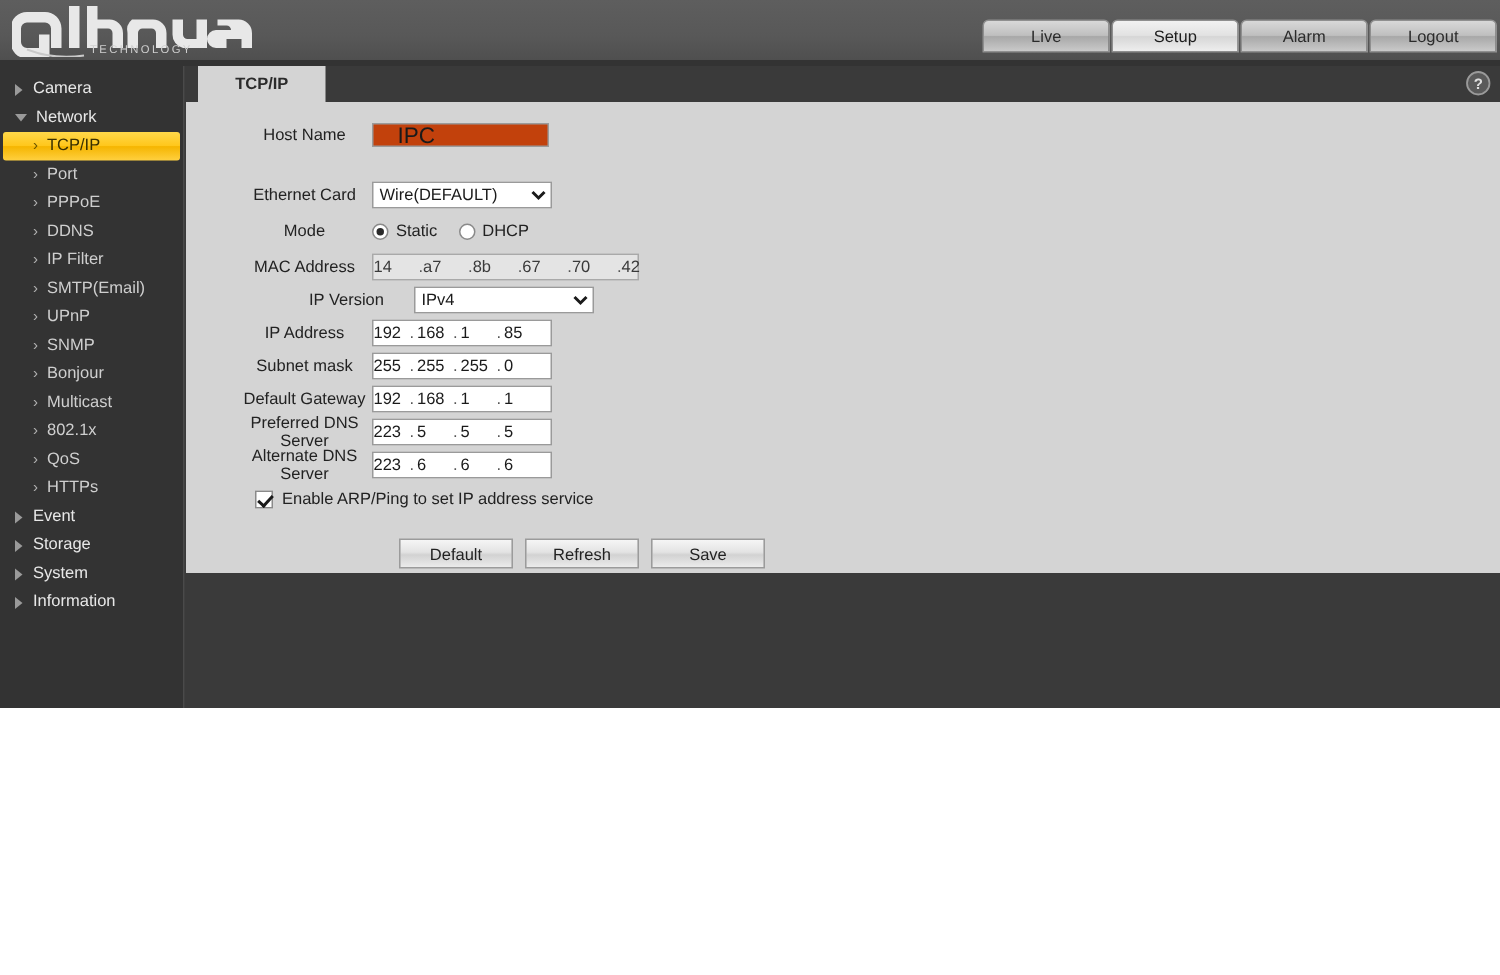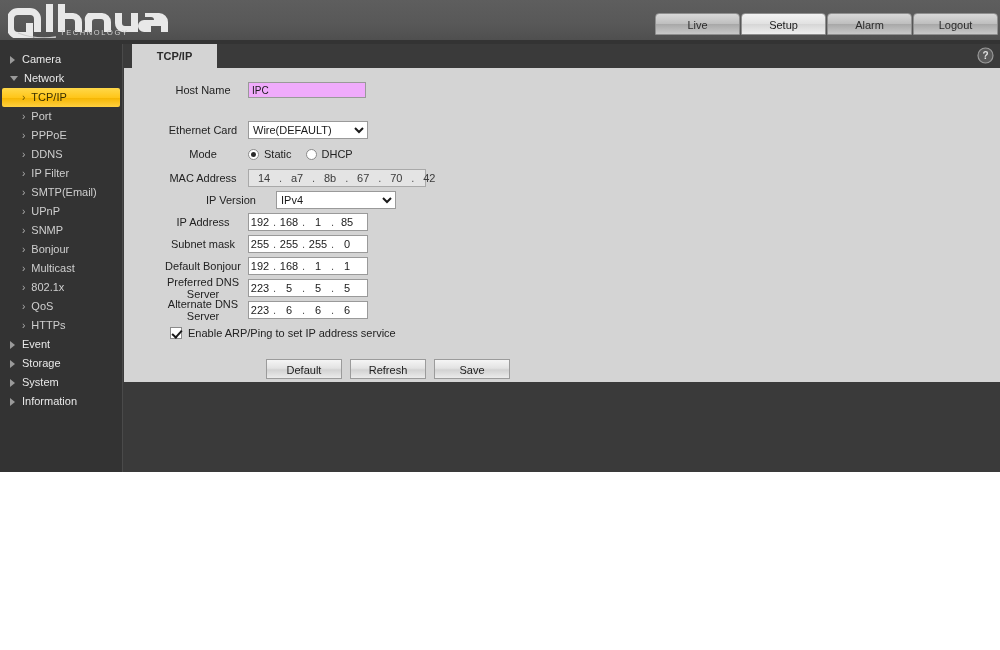--- a/index.html
+++ b/index.html
@@ -163,26 +163,26 @@
   .lbl {
     width: 90px;
     font-size: 11px;
     color: #222222;
     text-align: center;
     flex: none;
   }
 
   input.txt {
     width: 118px; height: 16px;
-    font-size: 10px;
+    font-size: 15px;
     font-family: "Liberation Sans", sans-serif;
     color: #1a1a1a;
-    background: #f0abfc;
+    background: #c2410c;
     border: 1px solid #9a9a9a;
-    padding: 0 3px;
+    padding: 0 16px;
     outline: none;
   }
   select.sel {
     width: 120px; height: 18px;
     font-size: 11px;
     font-family: "Liberation Sans", sans-serif;
     color: #1a1a1a;
     background: #ffffff;
     border: 1px solid #9a9a9a;
     outline: none;
@@ -193,21 +193,21 @@
     display: flex; align-items: center;
     width: 120px; height: 18px;
     background: #ffffff;
     border: 1px solid #9a9a9a;
   }
   .ipbox.readonly { background: #e4e4e4; width: 178px; border-color: #a9a9a9; }
   .ipbox input {
     width: 22px; height: 14px;
     border: none; outline: none;
     background: transparent;
-    text-align: center;
+    text-align: left;
     font-size: 11px;
     font-family: "Liberation Sans", sans-serif;
     color: #1a1a1a;
     padding: 0;
   }
   .ipbox.readonly input { width: 30px; color: #3a3a3a; }
   .ipbox .dot {
     font-size: 11px; color: #555; width: 7px; text-align: center;
     user-select: none;
   }
@@ -471,21 +471,21 @@
         <span class="dot">.</span>
         <input value="255" style="">
         <span class="dot">.</span>
         <input value="255" style="">
         <span class="dot">.</span>
         <input value="0" style="">
       </div>
     </div>
 
     <div class="row" style="margin-top:2px;">
-      <div class="lbl">Default Bonjour</div>
+      <div class="lbl">Default Gateway</div>
       <div class="ipbox">
         <input value="192" style="">
         <span class="dot">.</span>
         <input value="168" style="">
         <span class="dot">.</span>
         <input value="1" style="">
         <span class="dot">.</span>
         <input value="1" style="">
       </div>
     </div>

